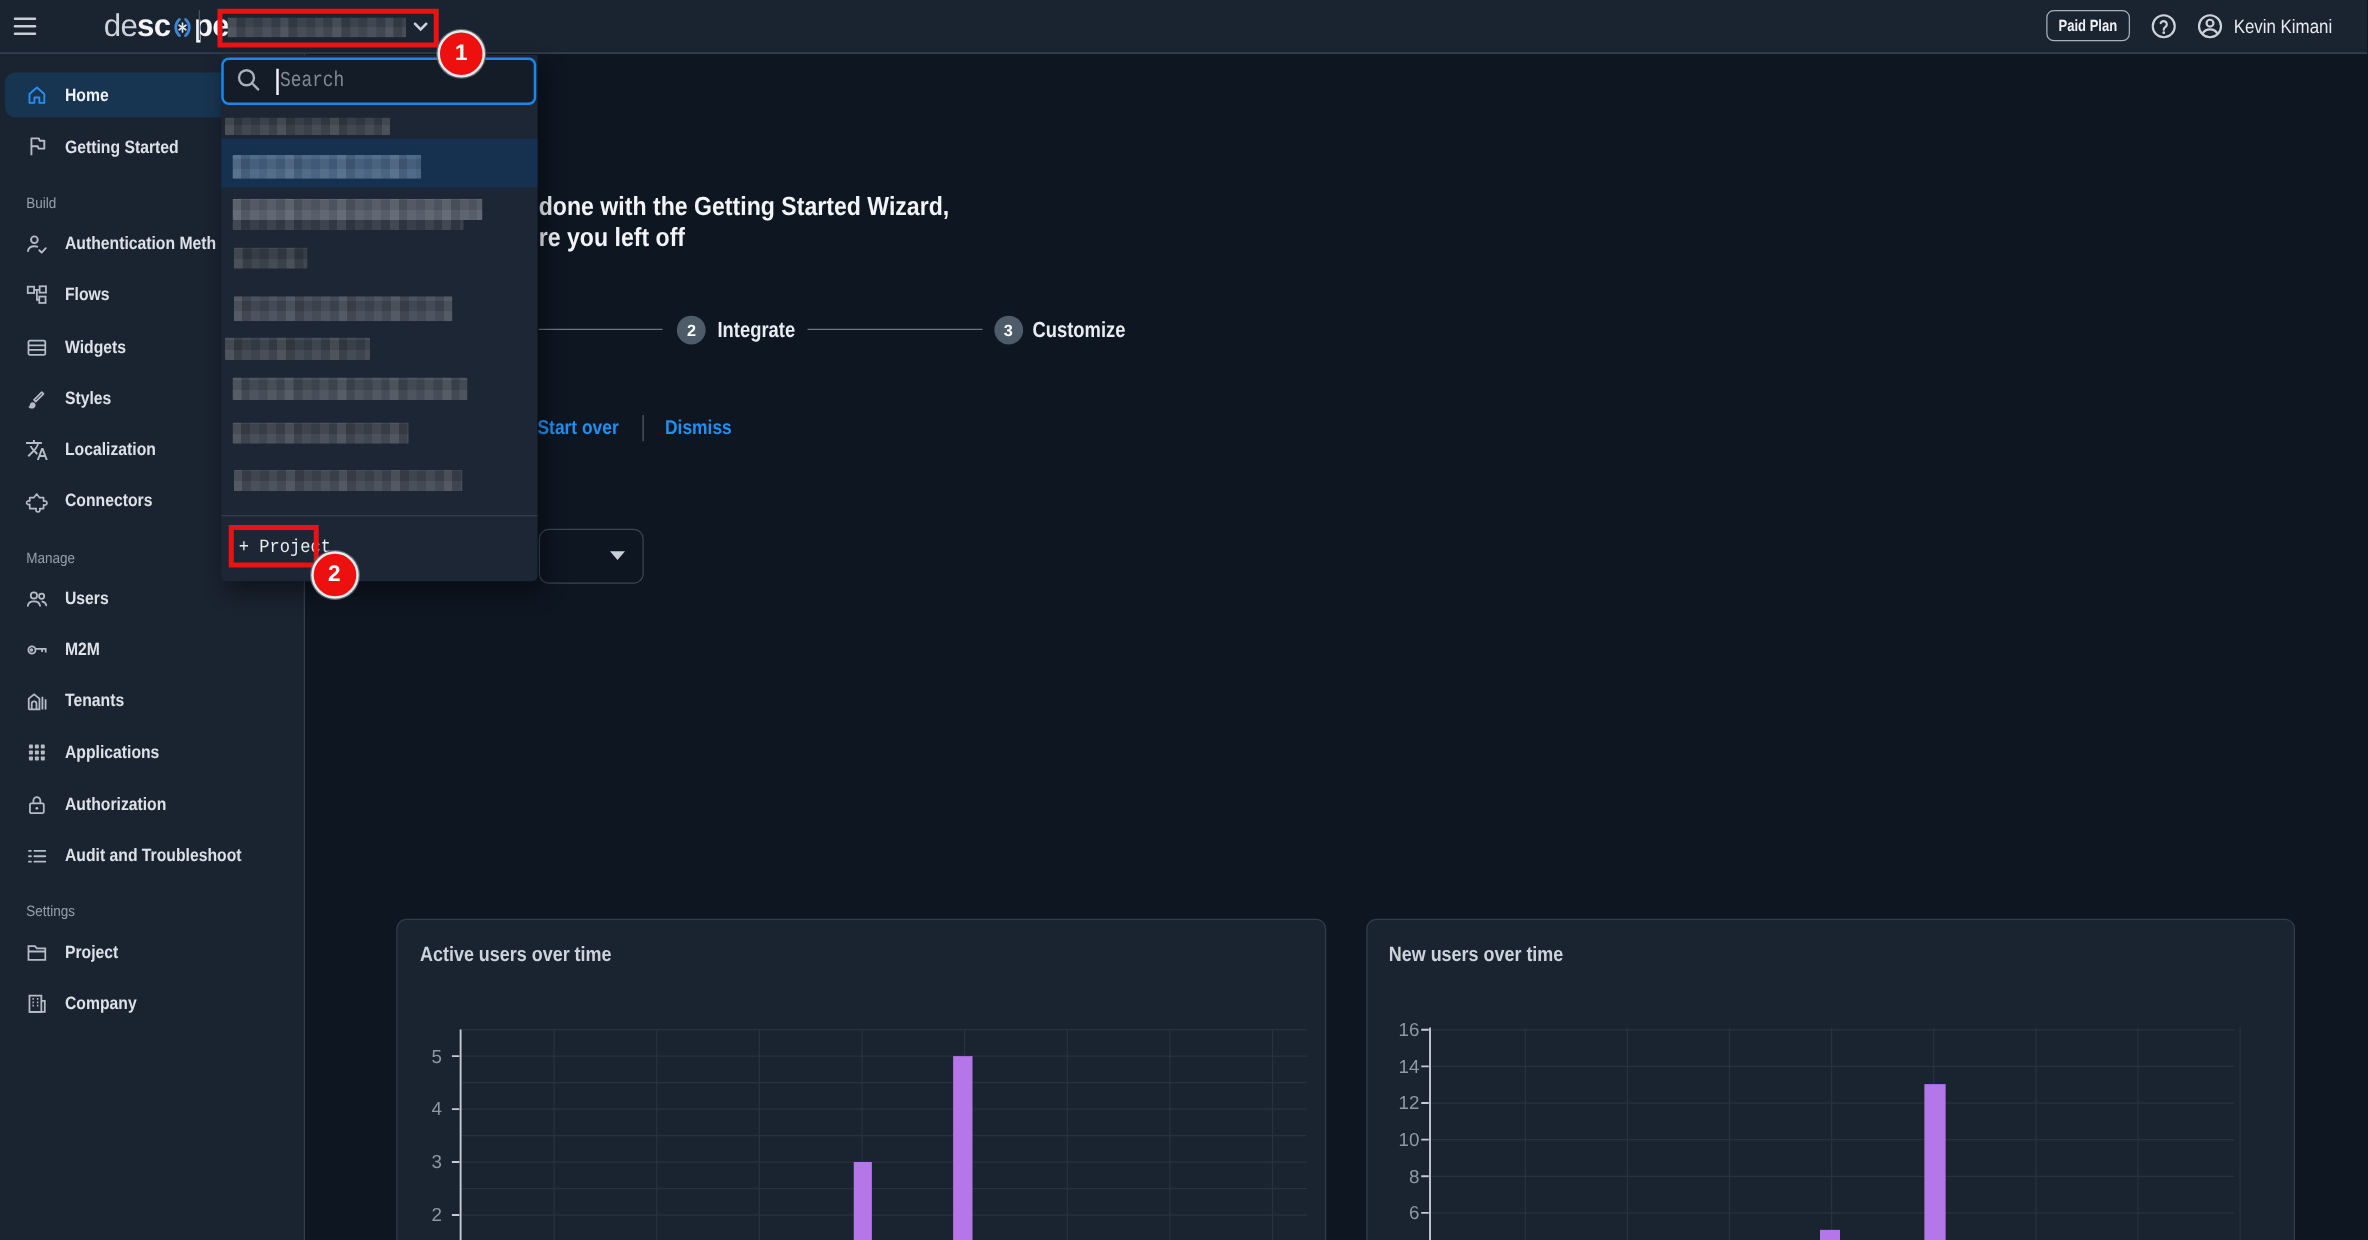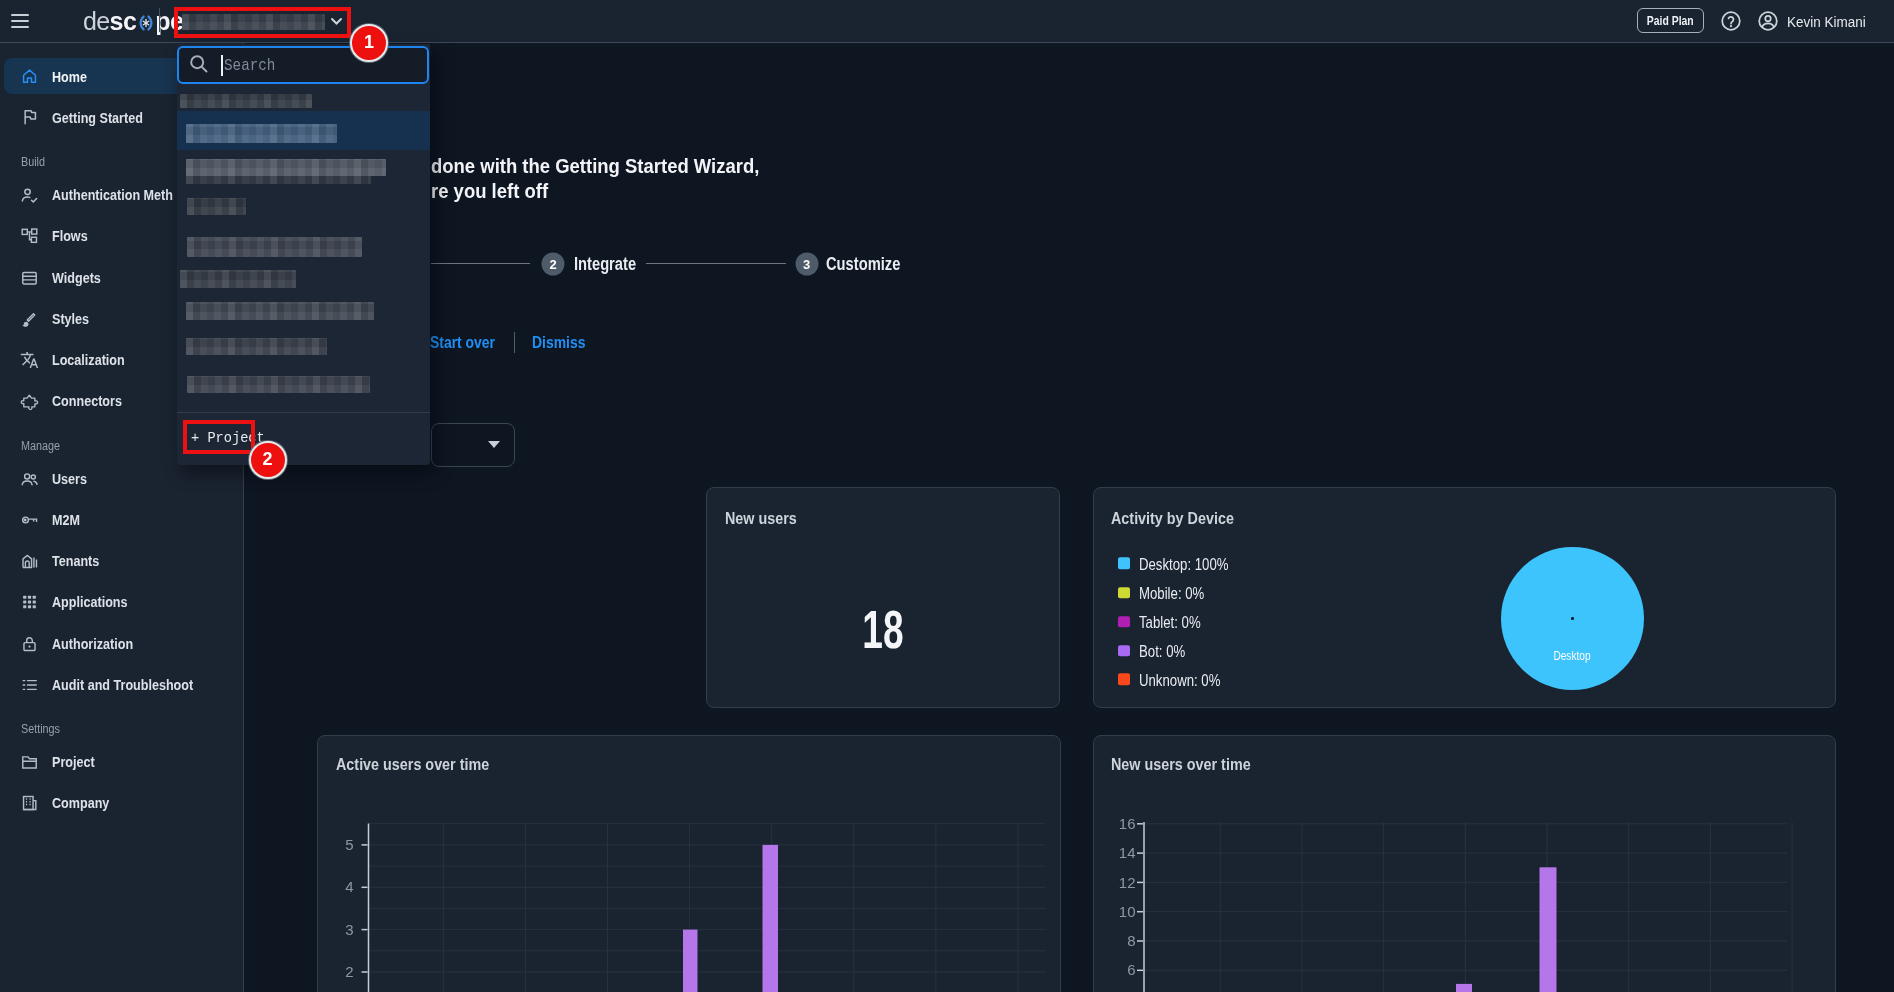--- a/index.html
+++ b/index.html
@@ -261,40 +261,20 @@
     <div class="mz" style="left:10.5px;top:154px;width:58.5px;height:17.5px;background-color:#333a44"></div>
     <div class="mz" style="left:10.5px;top:193px;width:174.5px;height:20px;background-color:#3f4652"></div>
     <div class="mz" style="left:3px;top:226.5px;width:116px;height:17.5px;background-color:#373e48"></div>
     <div class="mz" style="left:9.5px;top:258px;width:188px;height:18.5px;background-color:#414853"></div>
     <div class="mz" style="left:9.5px;top:294.5px;width:140.5px;height:17px;background-color:#3b424d"></div>
     <div class="mz" style="left:10.5px;top:332.5px;width:183px;height:17px;background-color:#3d444f"></div>
     <div class="abs" style="left:0;top:368.4px;width:253.5px;height:1px;background:#333d4a"></div>
     <div class="abs" style="left:14px;top:394px;transform:translateY(-50%) scaleX(.91);transform-origin:left center;font-size:15px;color:#e8ecf0">+ Project</div>
   </div>
 
-  <div class="card" style="left:706px;top:486.5px;width:353.5px;height:221.5px">
-    <div class="ctitle" style="left:17.5px;top:30px">New users</div>
-    <div class="bignum" style="left:175.9px;top:141.5px;transform:translate(-50%,-50%) scaleX(.70)">18</div>
-  </div>
-  <div class="card" style="left:1092.5px;top:486.5px;width:743px;height:221.5px">
-    <div class="ctitle" style="left:17.5px;top:30px">Activity by Device</div>
-    <div class="legsq" style="left:24.5px;top:75.5px;background:#3fc3fc"></div>
-    <div class="legtx" style="left:45px;top:76px">Desktop: 100%</div>
-    <div class="legsq" style="left:24.5px;top:105px;background:#ced932"></div>
-    <div class="legtx" style="left:45px;top:105.5px">Mobile: 0%</div>
-    <div class="legsq" style="left:24.5px;top:134.2px;background:#b01fb4"></div>
-    <div class="legtx" style="left:45px;top:134.7px">Tablet: 0%</div>
-    <div class="legsq" style="left:24.5px;top:163px;background:#a86af2"></div>
-    <div class="legtx" style="left:45px;top:163.5px">Bot: 0%</div>
-    <div class="legsq" style="left:24.5px;top:191.9px;background:#f9491c"></div>
-    <div class="legtx" style="left:45px;top:192.4px">Unknown: 0%</div>
-    <div class="abs" style="left:407px;top:59px;width:143px;height:143px;border-radius:50%;background:#3ec4fc"></div>
-    <div class="abs" style="left:477.5px;top:129.5px;width:2.5px;height:2.5px;background:#16202c;border-radius:50%"></div>
-    <div class="abs" style="left:478.5px;top:168px;transform:translate(-50%,-50%) scaleX(.81);font-size:12.5px;color:#fdfdfe;z-index:2">Desktop</div>
-  </div>
 
   <div class="card" style="left:317px;top:734.5px;width:743.5px;height:290px">
     <div class="ctitle" style="left:17.5px;top:28px">Active users over time</div>
     <svg width="743" height="288" viewBox="0 0 743 288" style="position:absolute;left:0;top:0">
       <g stroke="#28323f" stroke-width="1">
         <line x1="51" y1="87.7" x2="727.5" y2="87.7"></line>
         <line x1="51" y1="108.9" x2="727.5" y2="108.9"></line>
         <line x1="51" y1="130.1" x2="727.5" y2="130.1"></line>
         <line x1="51" y1="151.3" x2="727.5" y2="151.3"></line>
         <line x1="51" y1="172.4" x2="727.5" y2="172.4"></line>

